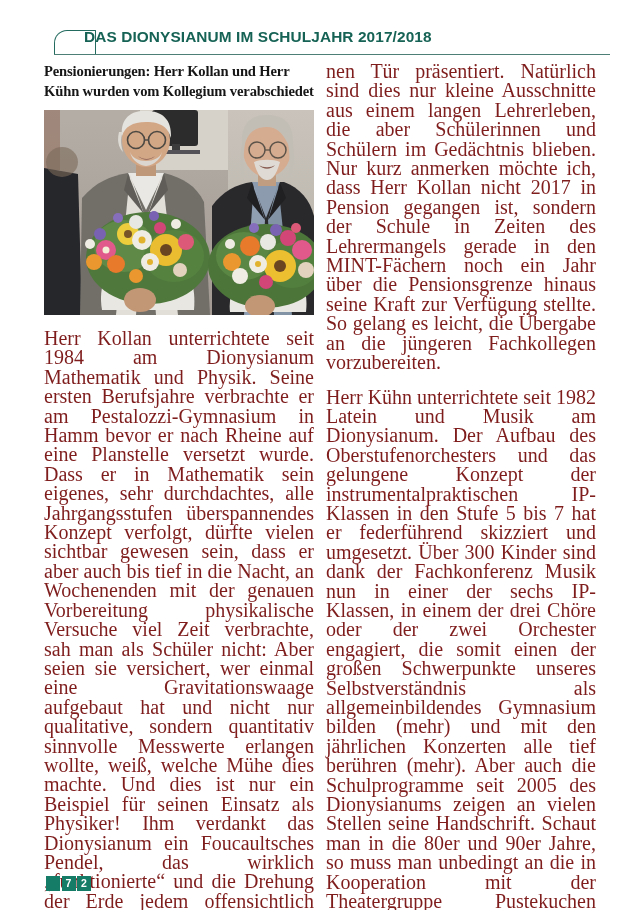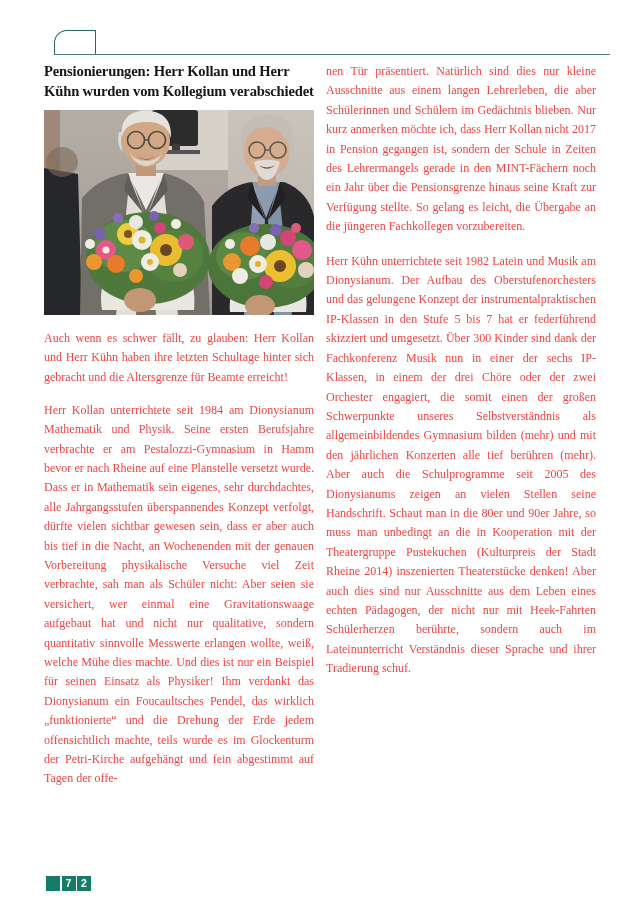--- a/index.html
+++ b/index.html
@@ -87,24 +87,24 @@
     height: 205px;
     margin: 0 0 14px 0;
     position: relative;
     overflow: hidden;
     background: #9b958f;
   }
   .photo svg { display: block; }
 
   p.body {
     margin: 0 0 13.5px 0;
-    font-size: 12px;
+    font-size: 20px;
     line-height: 19.4px;
     text-align: justify;
-    color: #ef4444;
+    color: #7f1d1d;
     hyphens: manual;
     -webkit-hyphens: manual;
   }
   p.body:last-child { margin-bottom: 0; }
 
   .col-right p.body { margin-bottom: 15px; }
 
   
   .folio {
     position: absolute;
@@ -130,20 +130,21 @@
     text-align: center;
   }
 </style>
 </head>
 <body>
 
 <div class="page">
 
   <div class="header">
     <div class="header-bracket"></div>
+    <div class="header-title">DAS DIONYSIANUM IM SCHULJAHR 2017/2018</div>
     <div class="header-rule"></div>
   </div>
 
   <div class="col col-left">
 
     <h2 class="article-title">Pensionierungen: Herr Kollan und Herr Kühn wurden vom Kollegium verabschiedet</h2>
 
     <div class="photo">
       <svg width="270" height="205" viewBox="0 0 270 205" xmlns="http://www.w3.org/2000/svg">
         <defs>
@@ -267,21 +268,20 @@
             <circle cx="186" cy="134" r="5" fill="#f7f4ec"></circle>
             <circle cx="222" cy="172" r="7" fill="#d8447a"></circle>
             <ellipse cx="216" cy="196" rx="15" ry="11" fill="#c79a79"></ellipse>
           </g>
 
           <rect x="0" y="0" width="270" height="205" fill="#6b5f55" opacity="0.05"></rect>
         </g>
       </svg>
     </div>
 
-    <p class="body">Auch wenn es schwer fällt, zu glauben: Herr Kollan und Herr Kühn haben ihre letzten Schultage hinter sich gebracht und die Altersgrenze für Beamte erreicht!</p>
     <p class="body">Herr Kollan unterrichtete seit 1984 am Dionysianum Mathematik und Physik. Seine ersten Berufsjahre verbrachte er am Pestalozzi-Gymnasium in Hamm bevor er nach Rheine auf eine Planstelle versetzt wurde. Dass er in Mathematik sein eigenes, sehr durchdachtes, alle Jahrgangsstufen überspannendes Konzept verfolgt, dürfte vielen sichtbar gewesen sein, dass er aber auch bis tief in die Nacht, an Wochenenden mit der genauen Vorbereitung physikalische Versuche viel Zeit verbrachte, sah man als Schüler nicht: Aber seien sie versichert, wer einmal eine Gravitationswaage aufgebaut hat und nicht nur qualitative, sondern quantitativ sinnvolle Messwerte erlangen wollte, weiß, welche Mühe dies machte. Und dies ist nur ein Beispiel für seinen Einsatz als Physiker! Ihm verdankt das Dionysianum ein Foucaultsches Pendel, das wirklich „funktionierte“ und die Drehung der Erde jedem offensichtlich machte, teils wurde es im Glockenturm der Petri-Kirche aufgehängt und fein abgestimmt auf Tagen der offe-</p>
   </div>
 
   <div class="col col-right">
     <p class="body">nen Tür präsentiert. Natürlich sind dies nur kleine Ausschnitte aus einem langen Lehrerleben, die aber Schülerinnen und Schülern im Gedächtnis blieben. Nur kurz anmerken möchte ich, dass Herr Kollan nicht 2017 in Pension gegangen ist, sondern der Schule in Zeiten des Lehrermangels gerade in den MINT-Fächern noch ein Jahr über die Pensionsgrenze hinaus seine Kraft zur Verfügung stellte. So gelang es leicht, die Übergabe an die jüngeren Fachkollegen vorzubereiten.</p>
     <p class="body">Herr Kühn unterrichtete seit 1982 Latein und Musik am Dionysianum. Der Aufbau des Oberstufenorchesters und das gelungene Konzept der instrumentalpraktischen IP-Klassen in den Stufe 5 bis 7 hat er federführend skizziert und umgesetzt. Über 300 Kinder sind dank der Fachkonferenz Musik nun in einer der sechs IP-Klassen, in einem der drei Chöre oder der zwei Orchester engagiert, die somit einen der großen Schwerpunkte unseres Selbstverständnis als allgemeinbildendes Gymnasium bilden (mehr) und mit den jährlichen Konzerten alle tief berühren (mehr). Aber auch die Schulprogramme seit 2005 des Dionysianums zeigen an vielen Stellen seine Handschrift. Schaut man in die 80er und 90er Jahre, so muss man unbedingt an die in Kooperation mit der Theatergruppe Pustekuchen (Kulturpreis der Stadt Rheine 2014) inszenierten Theaterstücke denken! Aber auch dies sind nur Ausschnitte aus dem Leben eines echten Pädagogen, der nicht nur mit Heek-Fahrten Schülerherzen berührte, sondern auch im Lateinunterricht Verständnis dieser Sprache und ihrer Tradierung schuf.</p>
   </div>
 
   <div class="folio">
     <div class="folio-block"></div>

